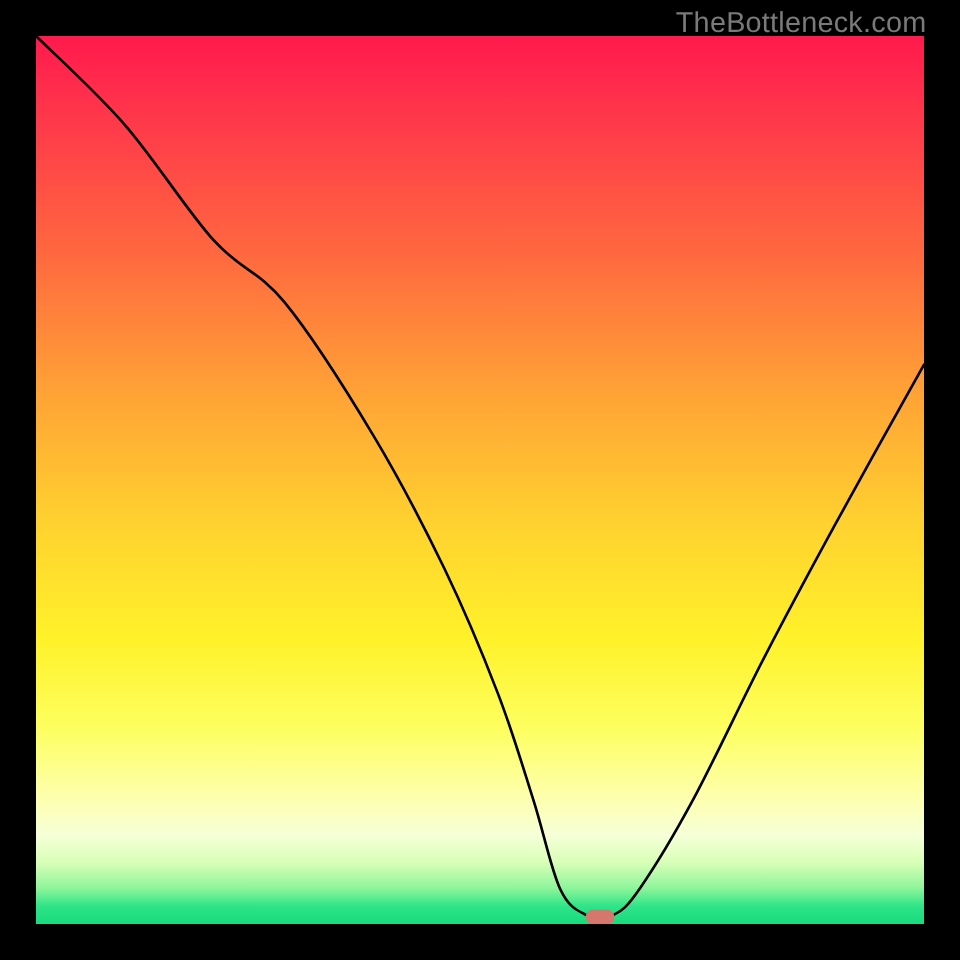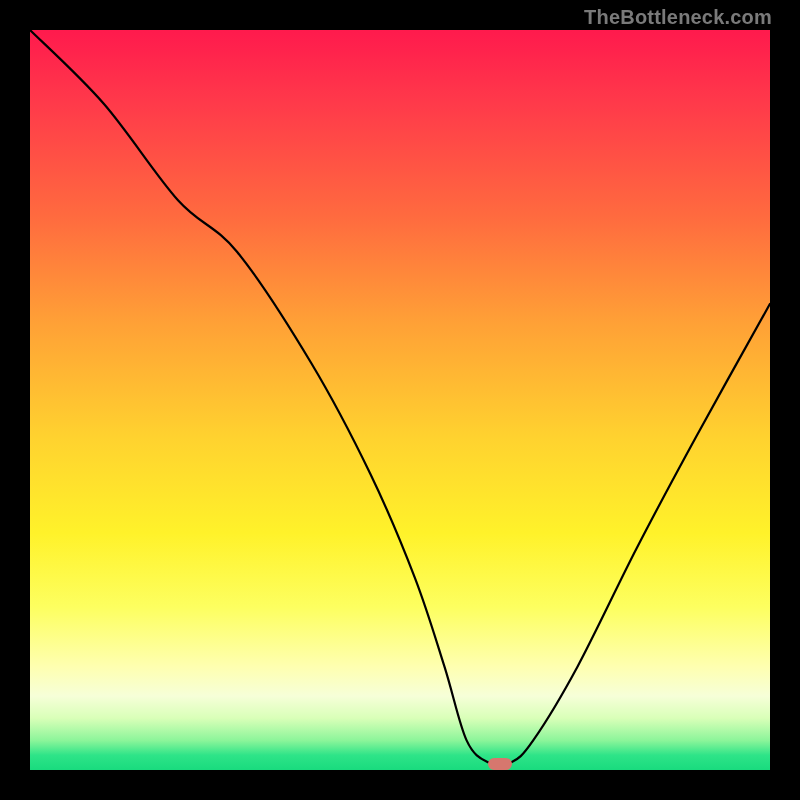--- a/index.html
+++ b/index.html
@@ -39,22 +39,22 @@
       #8cf59a 96%,
       #2ee488 98%,
       #19db7e 100%
     );
   }
   .watermark {
     position: absolute;
     top: 6px;
     right: 28px;
     color: #7a7a7a;
-    font-size: 20px;
-    font-weight: 700;
+    font-size: 24px;
+    font-weight: 400;
     letter-spacing: 0.2px;
     user-select: none;
   }
   .marker {
     position: absolute;
     width: 24px;
     height: 12px;
     border-radius: 6px;
     background: #d6776e;
     transform: translate(-50%, -50%);

